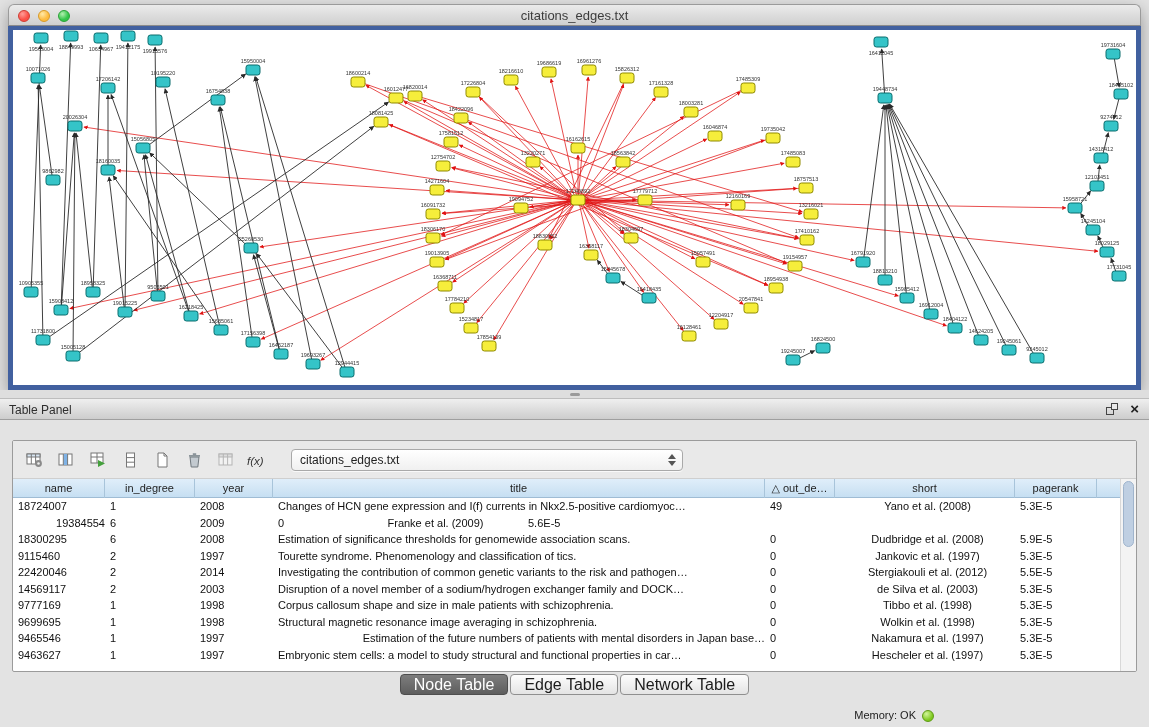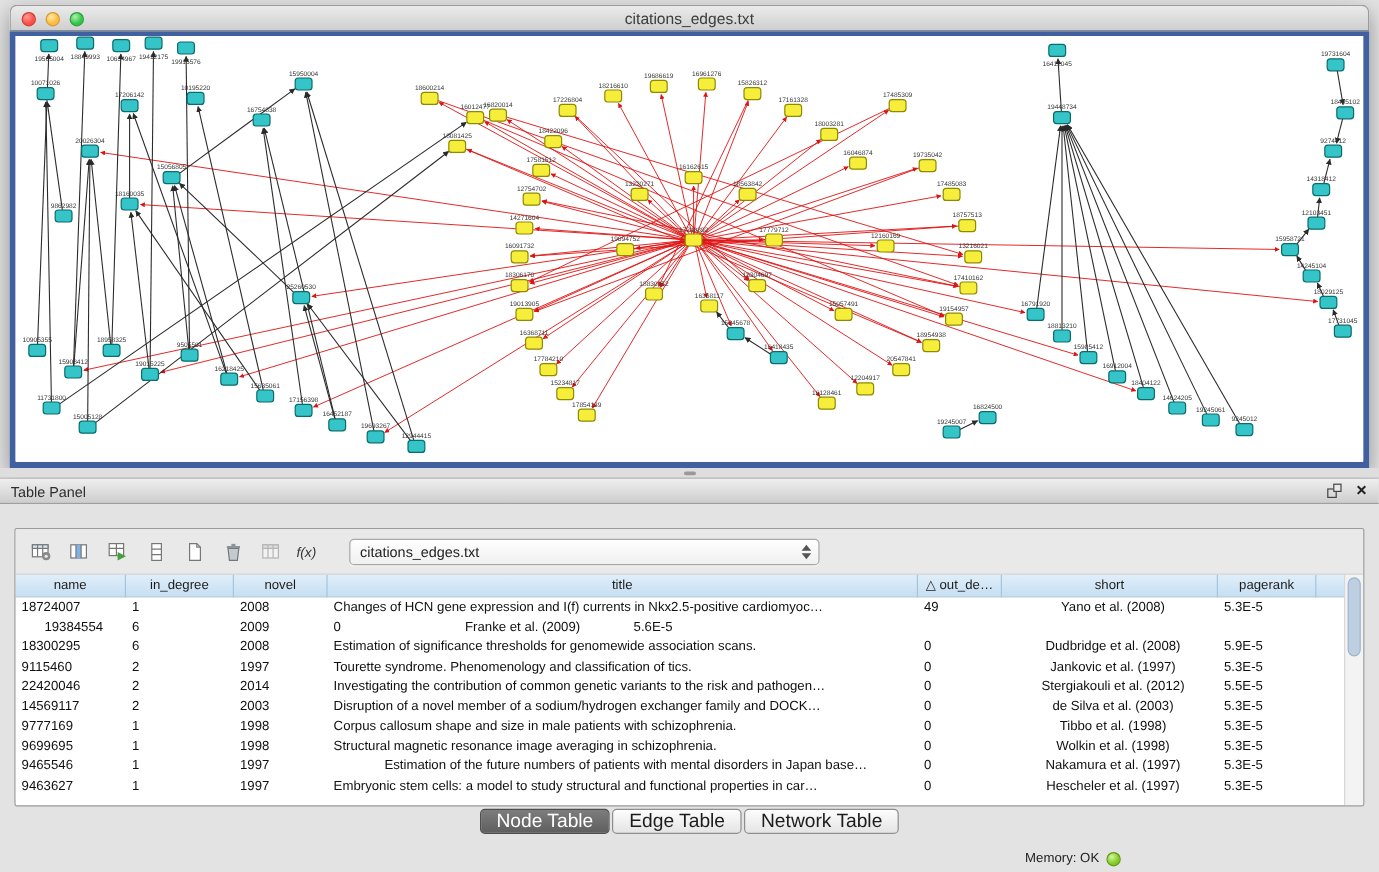--- a/index.html
+++ b/index.html
@@ -681,39 +681,39 @@
           <span>citations_edges.txt</span>
           <span class="stepper">
               <span class="tri-up"></span>
               <span class="tri-dn"></span>
             </span>
         </div>
       </div>
       <div class="thead" id="thead">
           <div class="th" style="width: 92px;">name</div>
           <div class="th" style="width: 90px;">in_degree</div>
-          <div class="th" style="width: 78px;">novel</div>
+          <div class="th" style="width: 78px;">year</div>
           <div class="th" style="width: 492px;">title</div>
           <div class="th" style="width: 70px;">△ out_de…</div>
           <div class="th" style="width: 180px;">short</div>
           <div class="th" style="width: 82px;">pagerank</div>
           <div class="th fill"></div>
         </div>
       <div class="tbody" id="tbody">
           <div class="trow">
             <div class="td" style="width: 92px; text-align: left;">18724007</div>
             <div class="td" style="width: 90px; text-align: left;">1</div>
             <div class="td" style="width: 78px; text-align: left;">2008</div>
             <div class="td" style="width: 492px; text-align: left;">Changes of HCN gene expression and I(f) currents in Nkx2.5-positive cardiomyoc…</div>
             <div class="td" style="width: 70px; text-align: left;">49</div>
             <div class="td" style="width: 180px; text-align: center;">Yano et al. (2008)</div>
             <div class="td" style="width: 82px; text-align: left;">5.3E-5</div>
           </div>
           <div class="trow">
-            <div class="td" style="width: 92px; text-align: center;">19384554</div>
+            <div class="td" style="width: 92px; text-align: right;">19384554</div>
             <div class="td" style="width: 90px; text-align: left;">6</div>
             <div class="td" style="width: 78px; text-align: left;">2009</div>
             <div class="td" style="width: 70px; text-align: left;">0</div>
             <div class="td" style="width: 180px; text-align: center;">Franke et al. (2009)</div>
             <div class="td" style="width: 82px; text-align: left;">5.6E-5</div>
           </div>
           <div class="trow">
             <div class="td" style="width: 92px; text-align: left;">18300295</div>
             <div class="td" style="width: 90px; text-align: left;">6</div>
             <div class="td" style="width: 78px; text-align: left;">2008</div>
@@ -764,21 +764,21 @@
             <div class="td" style="width: 78px; text-align: left;">1998</div>
             <div class="td" style="width: 492px; text-align: left;">Structural magnetic resonance image averaging in schizophrenia.</div>
             <div class="td" style="width: 70px; text-align: left;">0</div>
             <div class="td" style="width: 180px; text-align: center;">Wolkin et al. (1998)</div>
             <div class="td" style="width: 82px; text-align: left;">5.3E-5</div>
           </div>
           <div class="trow">
             <div class="td" style="width: 92px; text-align: left;">9465546</div>
             <div class="td" style="width: 90px; text-align: left;">1</div>
             <div class="td" style="width: 78px; text-align: left;">1997</div>
-            <div class="td" style="width: 492px; text-align: center;">Estimation of the future numbers of patients with mental disorders in Japan base…</div>
+            <div class="td" style="width: 492px; text-align: right;">Estimation of the future numbers of patients with mental disorders in Japan base…</div>
             <div class="td" style="width: 70px; text-align: left;">0</div>
             <div class="td" style="width: 180px; text-align: center;">Nakamura et al. (1997)</div>
             <div class="td" style="width: 82px; text-align: left;">5.3E-5</div>
           </div>
           <div class="trow">
             <div class="td" style="width: 92px; text-align: left;">9463627</div>
             <div class="td" style="width: 90px; text-align: left;">1</div>
             <div class="td" style="width: 78px; text-align: left;">1997</div>
             <div class="td" style="width: 492px; text-align: left;">Embryonic stem cells: a model to study structural and functional properties in car…</div>
             <div class="td" style="width: 70px; text-align: left;">0</div>

